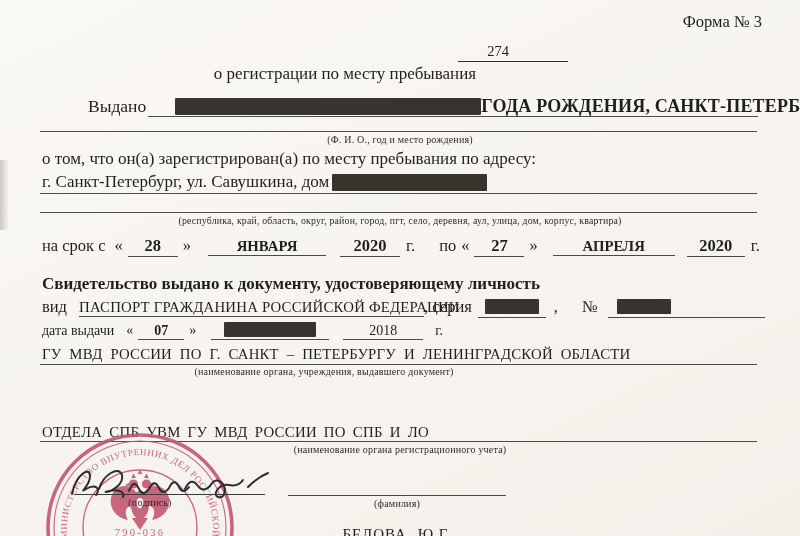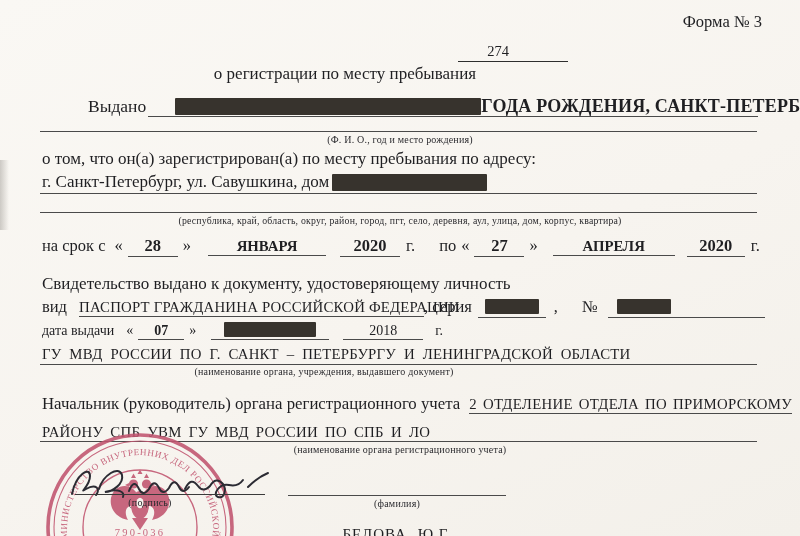--- a/index.html
+++ b/index.html
@@ -81,21 +81,21 @@
     <span style="margin-left:6px;">г.</span>
     <span style="margin-left:24px;">по</span>
     <span class="q">«</span>
     <span class="fill b" style="width:50px;">27</span>
     <span class="q">»</span>
     <span class="fill b" style="width:122px;margin-left:10px;font-size:14.8px;">АПРЕЛЯ</span>
     <span class="fill b" style="width:58px;margin-left:12px;">2020</span>
     <span style="margin-left:6px;">г.</span>
   </div>
 
-  <div class="para" style="top:274px;left:42px;">Свидетельство выдано к документу, удостоверяющему личность</div>
+  <div class="para" style="top:274px;left:42px;font-weight:bold;">Свидетельство выдано к документу, удостоверяющему личность</div>
 
   <div class="flexrow vid-row">
     <span>вид</span>
     <span class="fill caps" style="width:345px;margin-left:12px;">ПАСПОРТ ГРАЖДАНИНА РОССИЙСКОЙ ФЕДЕРАЦИИ</span>
     <span>, серия</span>
     <span class="fill" style="width:68px;margin-left:6px;"><span class="redact" style="width:54px;height:15px;vertical-align:-2px;"></span></span>
     <span style="margin-left:8px;">,</span>
     <span style="margin-left:24px;">№</span>
     <span class="fill" style="width:148px;margin-left:10px;text-align:left;padding-left:9px;"><span class="redact" style="width:54px;height:15px;vertical-align:-2px;"></span></span>
   </div>
@@ -107,25 +107,21 @@
     <span class="q">»</span>
     <span class="fill" style="width:118px;margin-left:10px;"><span class="redact" style="width:92px;height:15px;vertical-align:-2px;"></span></span>
     <span class="fill" style="width:80px;margin-left:14px;">2018</span>
     <span style="margin-left:12px;">г.</span>
   </div>
 
   <div class="abs authority">ГУ МВД РОССИИ ПО Г. САНКТ – ПЕТЕРБУРГУ И ЛЕНИНГРАДСКОЙ ОБЛАСТИ</div>
   <div class="rule" style="top:364px;left:40px;width:717px;"></div>
   <div class="caption" style="top:366px;left:0;width:648px;">(наименование органа, учреждения, выдавшего документ)</div>
 
-  <div class="flexrow head-row">
-    <span class="head-label">Начальник (руководитель) органа регистрационного учета</span>
-    <span class="head-fill">2 ОТДЕЛЕНИЕ ОТДЕЛА ПО ПРИМОРСКОМУ</span>
-  </div>
-  <div class="abs head-line2">РАЙОНУ СПБ УВМ ГУ МВД РОССИИ ПО СПБ И ЛО</div>
+  <div class="abs head-line2">ОТДЕЛА СПБ УВМ ГУ МВД РОССИИ ПО СПБ И ЛО</div>
   <div class="rule" style="top:441px;left:40px;width:717px;"></div>
   <div class="caption" style="top:444px;left:0;width:800px;">(наименование органа регистрационного учета)</div>
 
   <svg class="abs" style="left:45px;top:430px;width:190px;height:190px;opacity:.88;" viewBox="0 0 190 190">
     <defs>
       <path id="ringpath" d="M 26,122 A 73,73 0 1 1 164,122"></path>
     </defs>
     <g stroke="#c1546f" fill="none">
       <circle cx="95" cy="97" r="92" stroke-width="3.6"></circle>
       <circle cx="95" cy="97" r="86" stroke-width="1.1"></circle>

